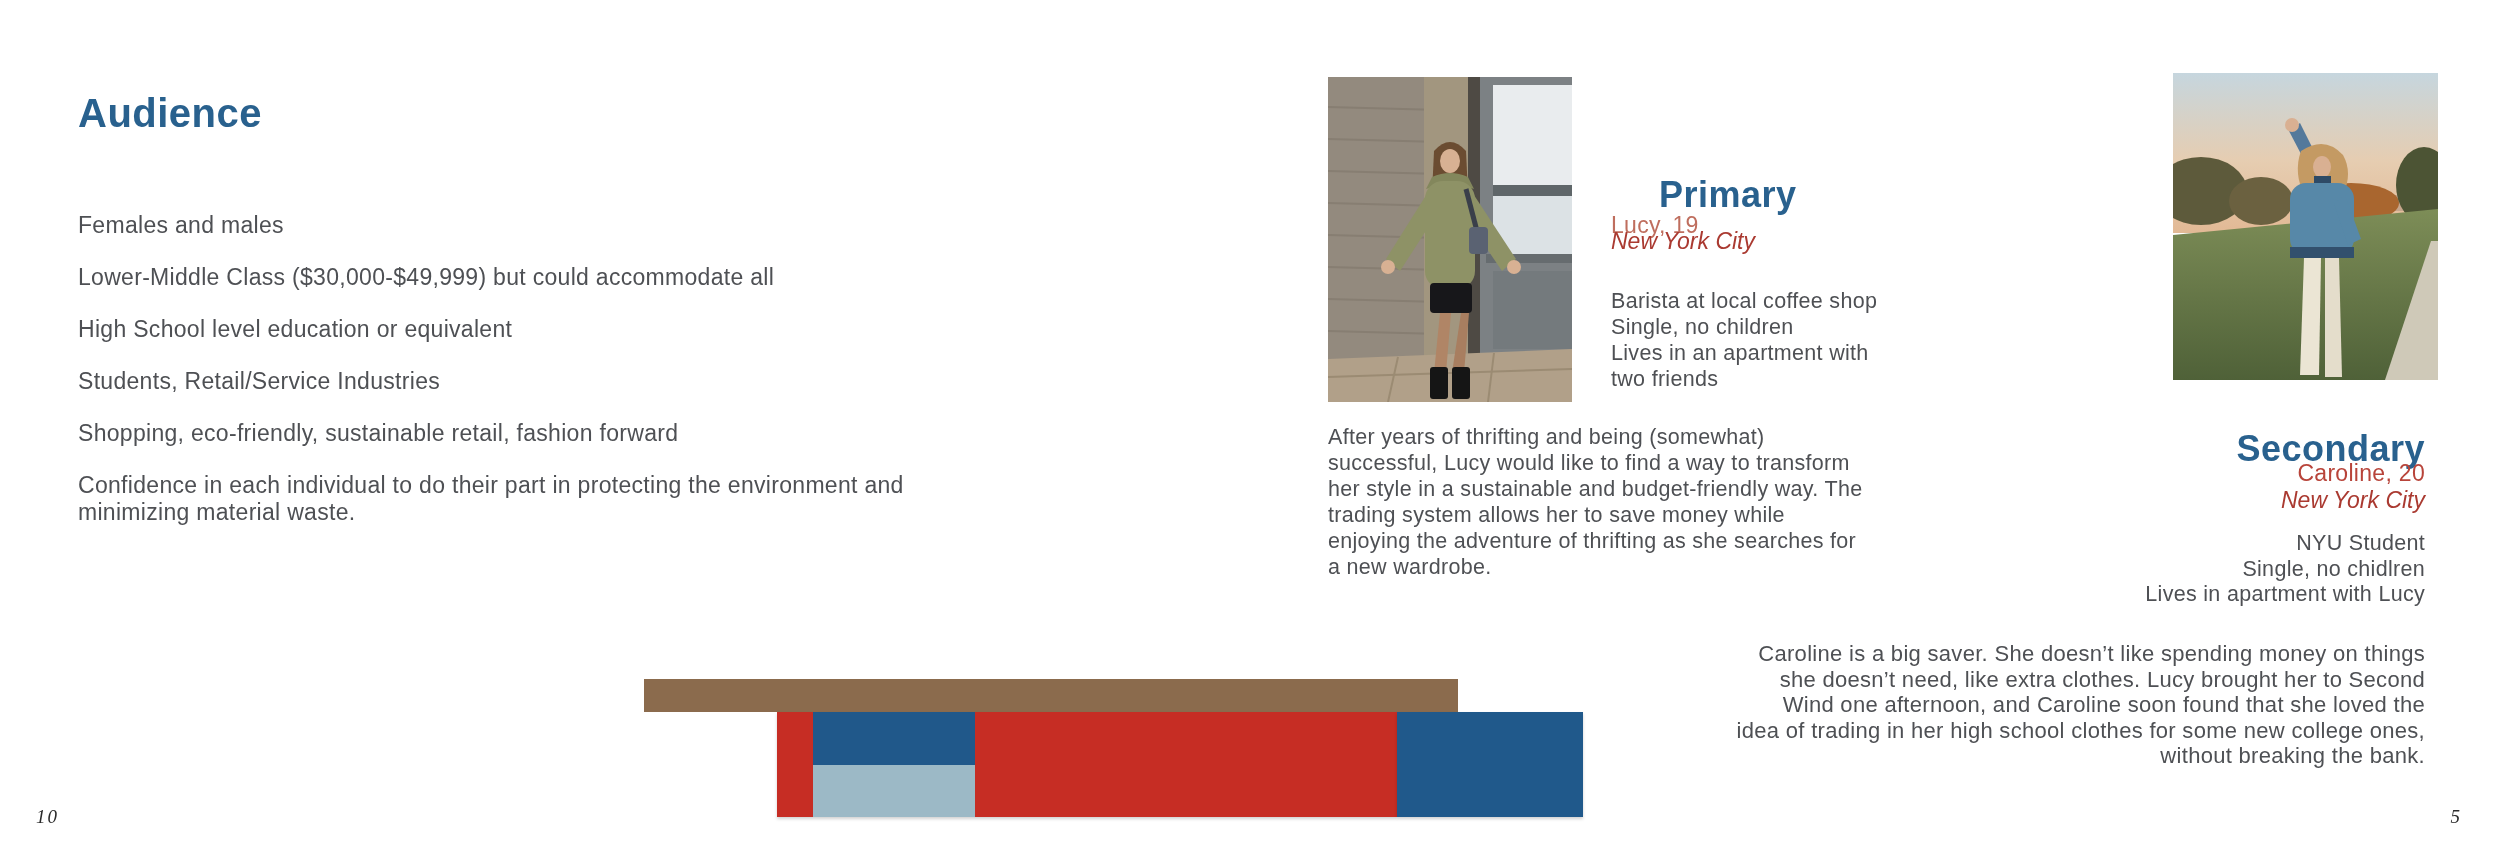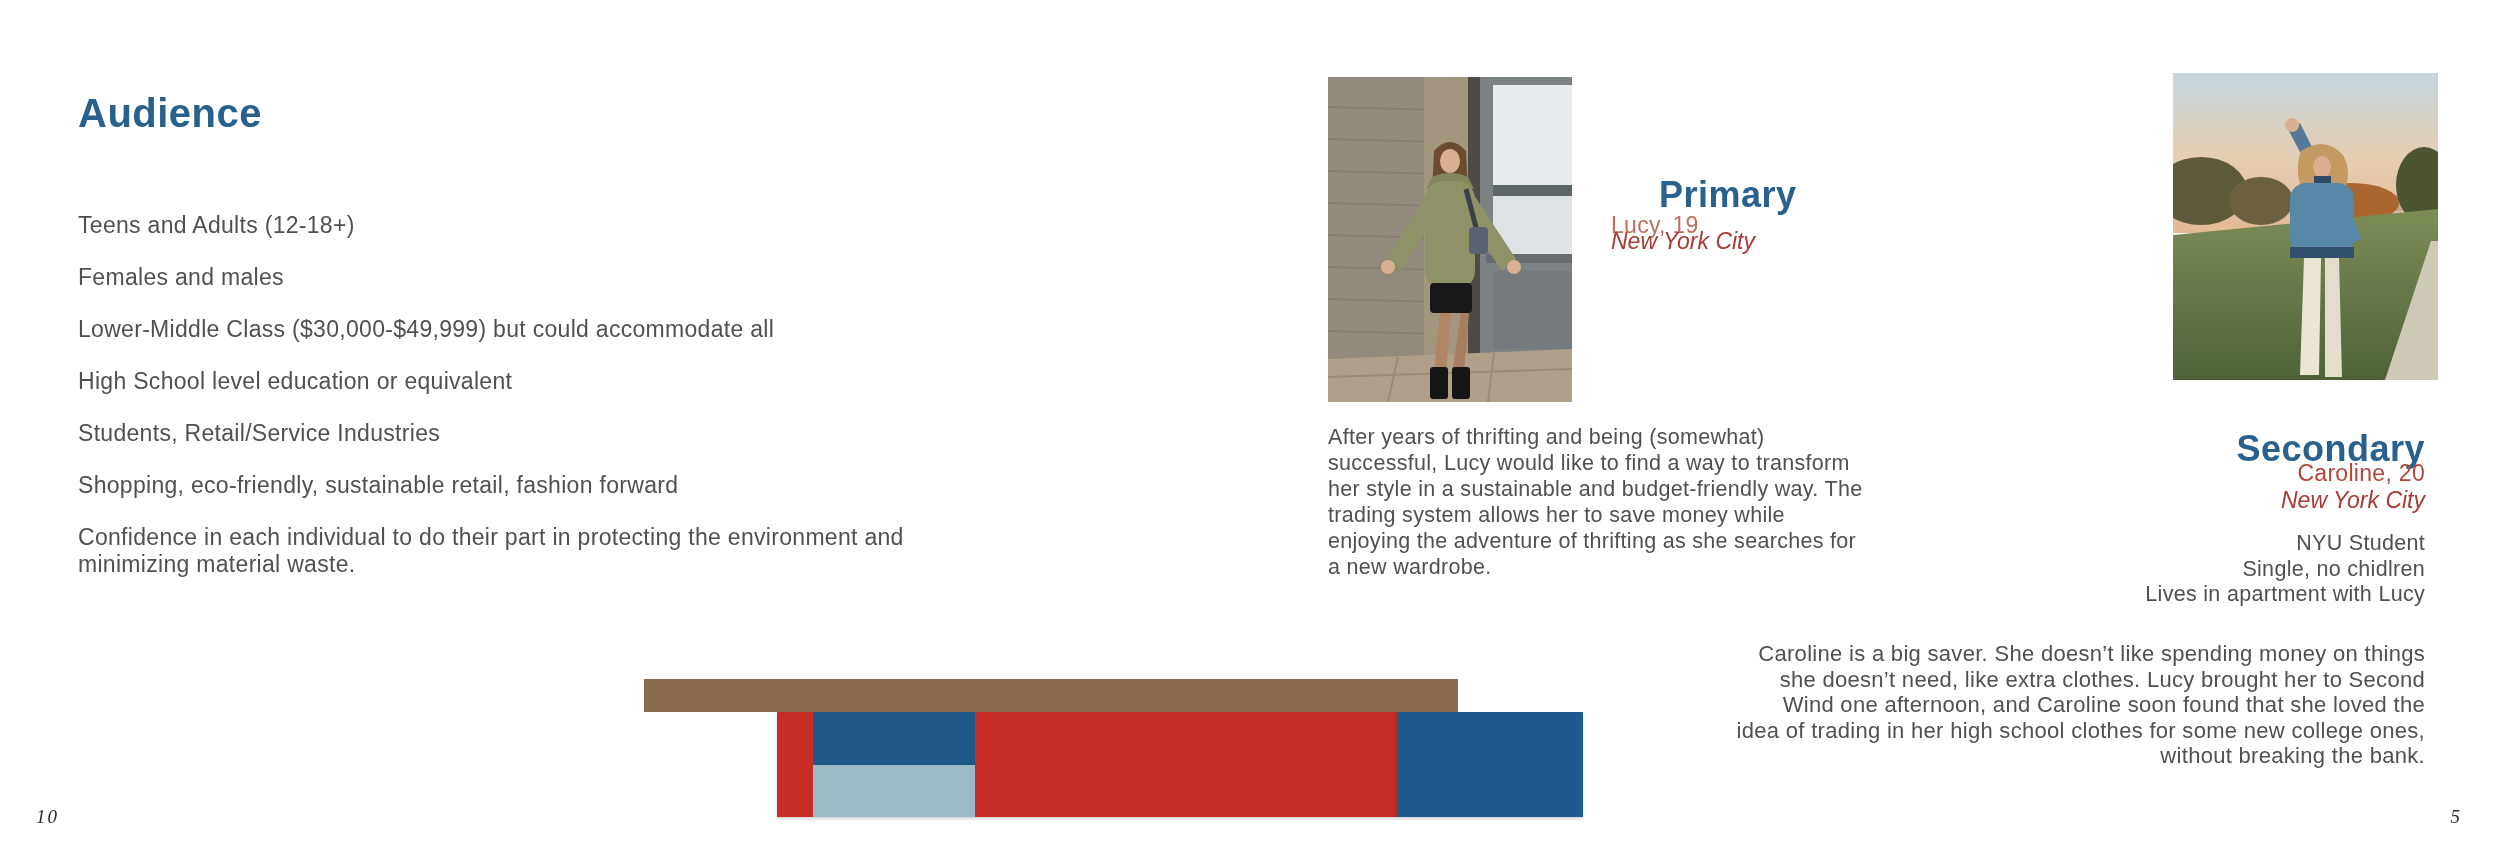--- a/index.html
+++ b/index.html
@@ -43,21 +43,20 @@
   .blk-blue-right{left:1397px;top:712px;width:186px;height:105px;background:#20598b;box-shadow:0 2px 3px rgba(0,0,0,.18);}
 </style>
 </head>
 <body>
 
 <section class="abs" style="left:0;top:0;width:1250px;height:859px;">
 
   <h1 class="abs heading h-audience">Audience</h1>
 
   <div class="abs body-text audience-list">
-    <div class="li">Teens and Adults (12-18+)</div>
     <div class="li">Females and males</div>
     <div class="li">Lower-Middle Class ($30,000-$49,999) but could accommodate all</div>
     <div class="li">High School level education or equivalent</div>
     <div class="li">Students, Retail/Service Industries</div>
     <div class="li">Shopping, eco-friendly, sustainable retail, fashion forward</div>
     <div class="li">Confidence in each individual to do their part in protecting the environment and minimizing material waste.</div>
   </div>
 
   <div class="abs pagenum pn-left">10</div>
 </section>
@@ -116,20 +115,26 @@
       <rect x="102" y="290" width="18" height="32" rx="3" fill="#151515"></rect>
       <rect x="124" y="290" width="18" height="32" rx="3" fill="#151515"></rect>
     </svg>
   </div>
 
   <h2 class="abs heading h-primary" style="left:361px;margin-left:48px;">Primary</h2>
 
   <div class="abs body-text name-age primary-name" style="left:361px;">Lucy, 19</div>
   <div class="abs city primary-city" style="left:361px;">New York City</div>
 
+  <div class="abs body-text primary-details" style="left:361px;">
+    <div>Barista at local coffee shop</div>
+    <div>Single, no children</div>
+    <div>Lives in an apartment with</div>
+    <div>two friends</div>
+  </div>
 
   <p class="abs body-text primary-bio" style="left:78px;margin:0;">After years of thrifting and being (somewhat) successful, Lucy would like to find a way to transform her style in a sustainable and budget-friendly way. The trading system allows her to save money while enjoying the adventure of thrifting as she searches for a new wardrobe.</p>
 
   <div class="abs photo photo-secondary" style="left:923px;top:73px;">
     <svg width="265" height="307" viewBox="0 0 265 307">
       <defs>
         <linearGradient id="sky" x1="0" y1="0" x2="0" y2="1">
           <stop offset="0" stop-color="#c6d6de"></stop>
             <stop offset="0.55" stop-color="#e6cdb1"></stop>
             <stop offset="1" stop-color="#e2b995"></stop>

